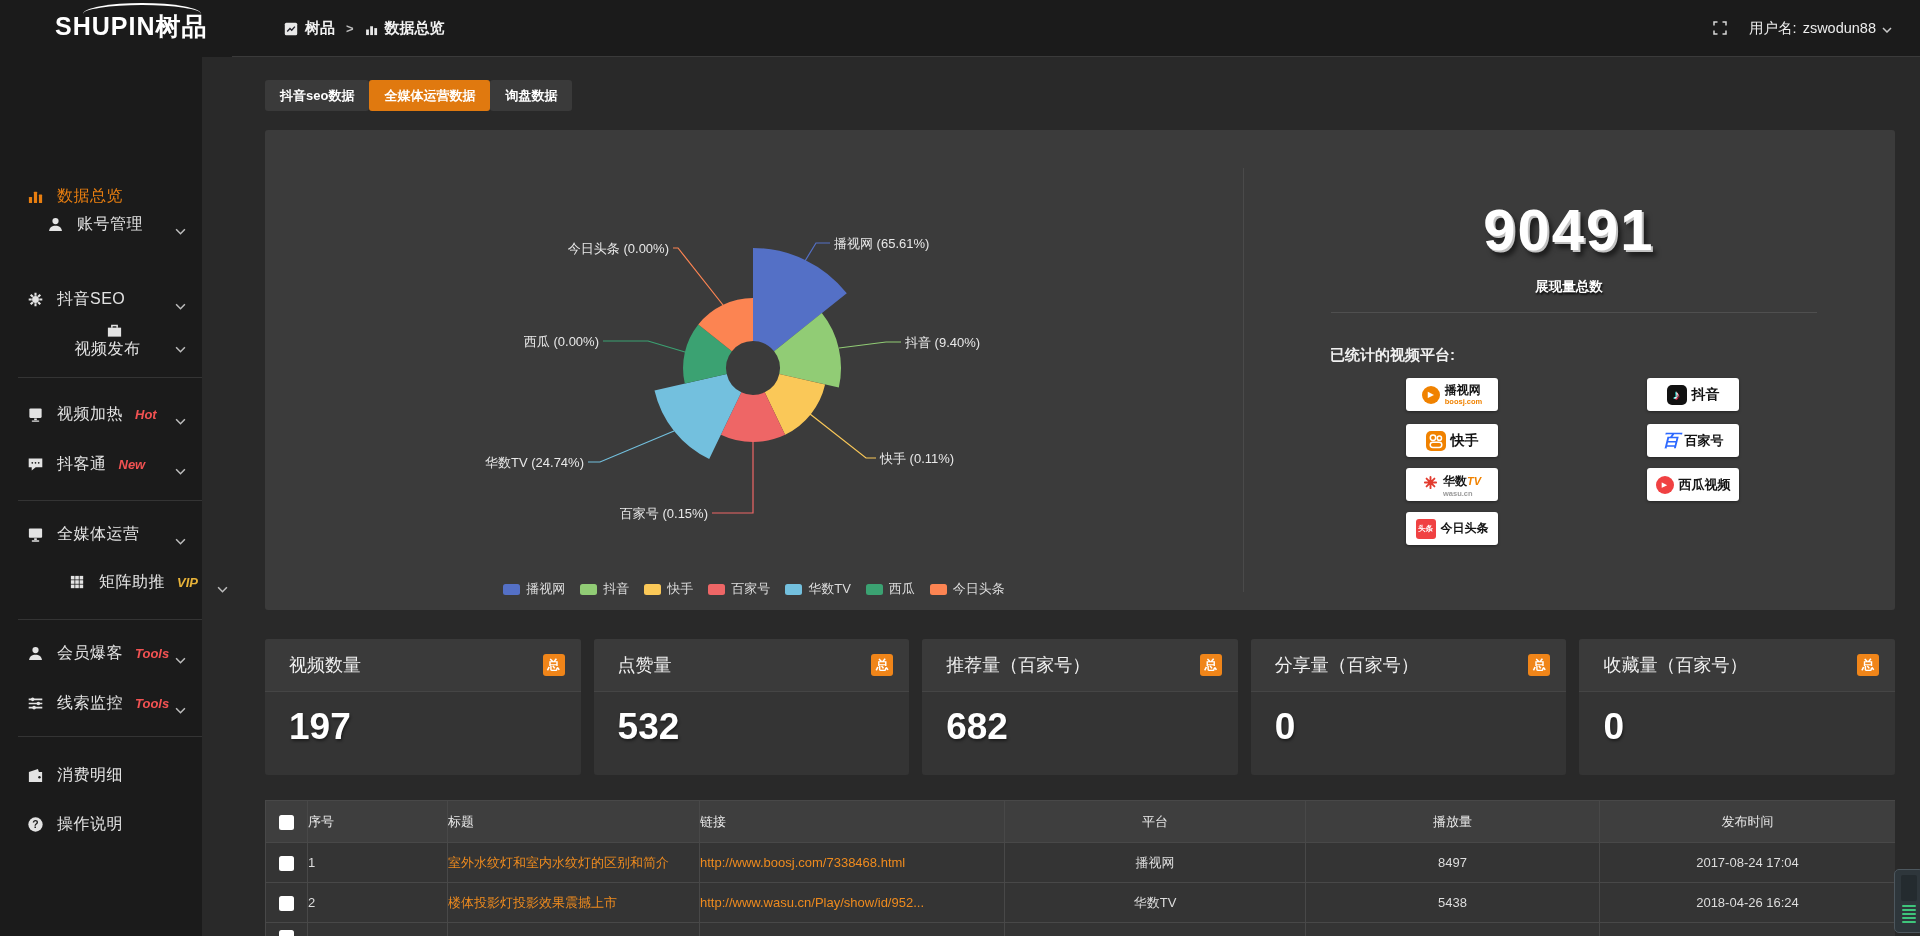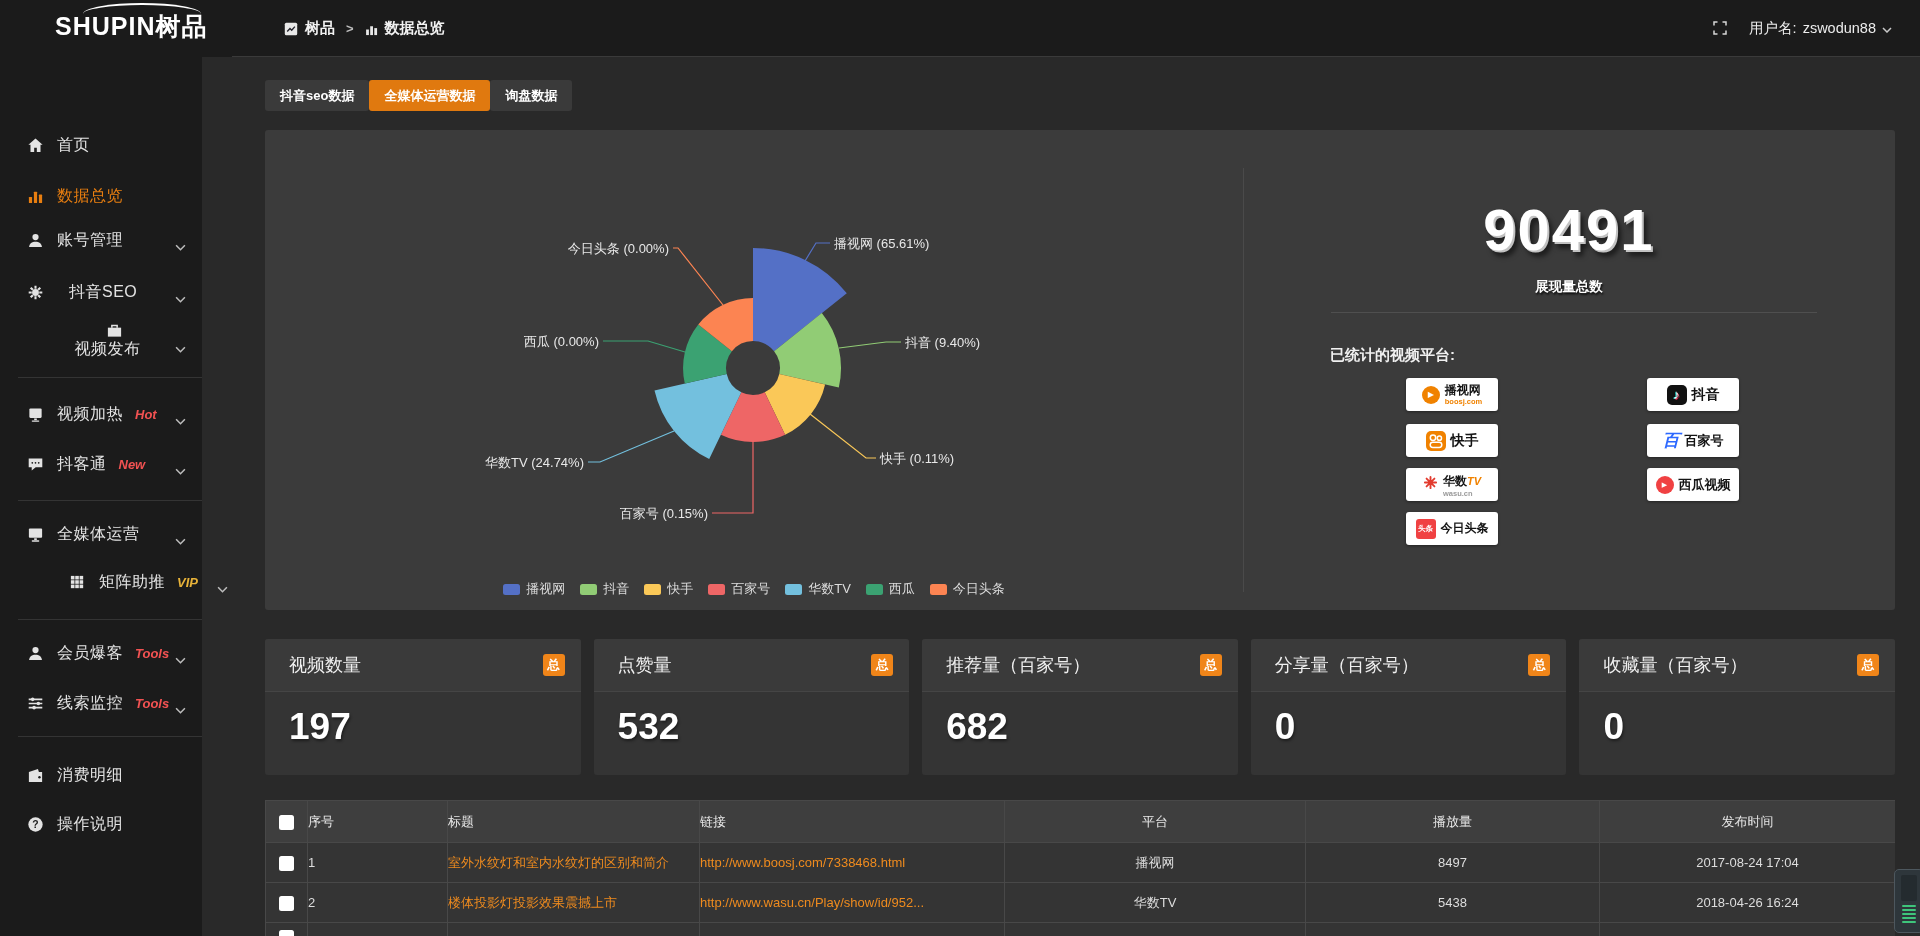--- a/index.html
+++ b/index.html
@@ -124,55 +124,47 @@
         <span>zswodun88</span>
         <span><svg viewBox="0 0 10 6" width="10" height="6" fill="none" stroke="#c9c9c9" stroke-width="1.5">
               <path d="M1 1l4 4 4-4"></path>
             </svg></span>
       </span>
     </div>
     <div class="topbar-line"></div>
   </header>
 
   <aside class="sidebar" id="sidebar">
-      <div class="sb-item" style="top: 68px;">
-        <span class="sb-ico">
-          <svg viewBox="0 0 18 18" width="17" height="17">
-            <path fill="currentColor" d="M9 1.5 1.5 8.2h2.2V16h3.9v-4.6h2.8V16h3.9V8.2h2.2Z"></path>
-          </svg>
-        </span>
-        <span class="sb-label">首页</span>
-      </div>
       <div class="sb-item active" style="top: 119px;">
         <span class="sb-ico">
           <svg viewBox="0 0 18 18" width="17" height="17">
             <g fill="currentColor">
               <rect x="2" y="9.5" width="3.4" height="6.5" rx="0.6"></rect>
               <rect x="7.3" y="4" width="3.4" height="12" rx="0.6"></rect>
               <rect x="12.6" y="7" width="3.4" height="9" rx="0.6"></rect>
             </g>
           </svg>
         </span>
         <span class="sb-label">数据总览</span>
       </div>
-      <div class="sb-item" style="top: 163px;">
+      <div class="sb-item" style="top: 147px; padding-left: 20px;">
         <span class="sb-ico">
           <svg viewBox="0 0 18 18" width="17" height="17">
             <g fill="currentColor">
               <circle cx="9" cy="5.4" r="3.3"></circle>
               <path d="M2.2 16c.3-3.7 3.1-5.6 6.8-5.6s6.5 1.9 6.8 5.6Z"></path>
             </g>
           </svg>
         </span>
         <span class="sb-label">账号管理</span>
         <span class="sb-chev"><svg viewBox="0 0 10 6" width="11" height="7" fill="none" stroke="#bdbdbd" stroke-width="1.4">
             <path d="M1 1l4 4 4-4"></path>
           </svg></span>
       </div>
-      <div class="sb-item" style="top: 215px; gap: 12px;">
+      <div class="sb-item" style="top: 222px;">
         <span class="sb-ico">
           <svg viewBox="0 0 18 18" width="17" height="17">
             <g stroke="currentColor" stroke-width="2.2">
               <path d="M9 1.8V5M9 13v3.2M1.8 9H5M13 9h3.2M3.9 3.9l2.3 2.3M11.8 11.8l2.3 2.3M3.9 14.1l2.3-2.3M11.8 6.2l2.3-2.3"></path>
             </g>
             <circle cx="9" cy="9" r="3.6" fill="currentColor"></circle>
           </svg>
         </span>
         <span class="sb-label">抖音SEO</span>
         <span class="sb-chev"><svg viewBox="0 0 10 6" width="11" height="7" fill="none" stroke="#bdbdbd" stroke-width="1.4">

